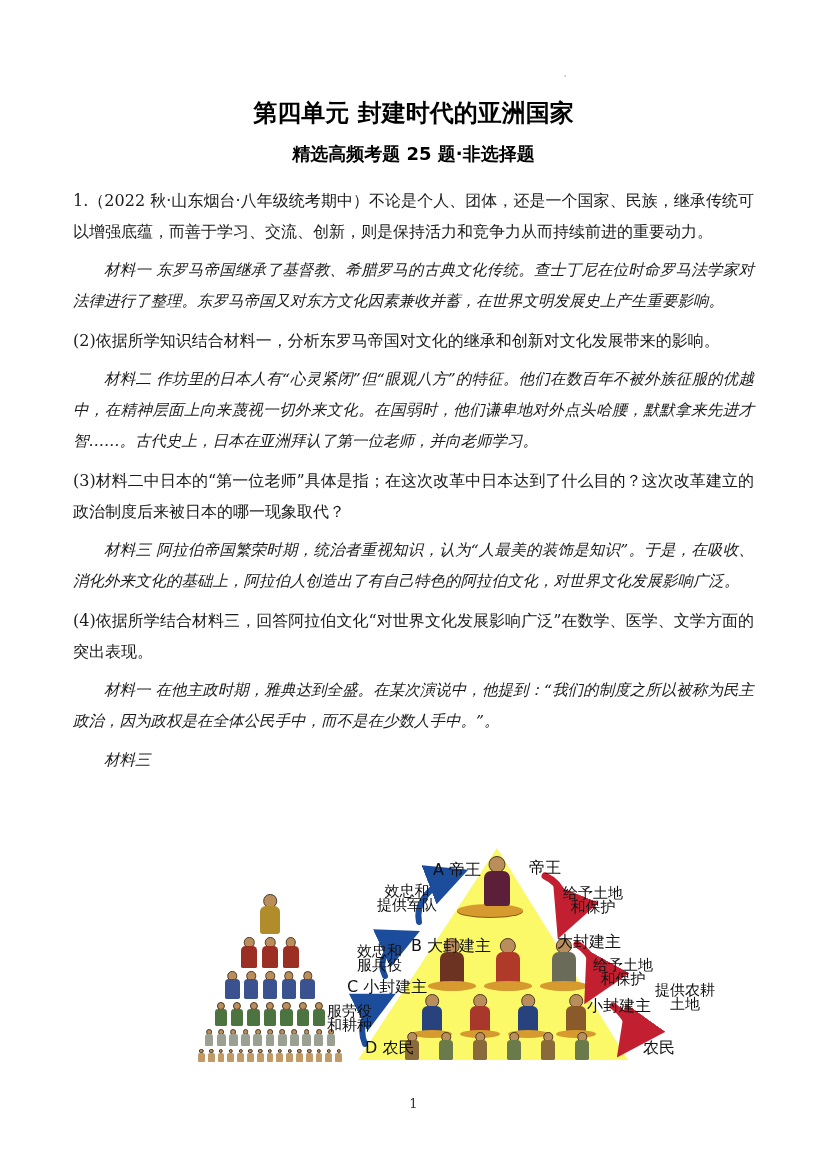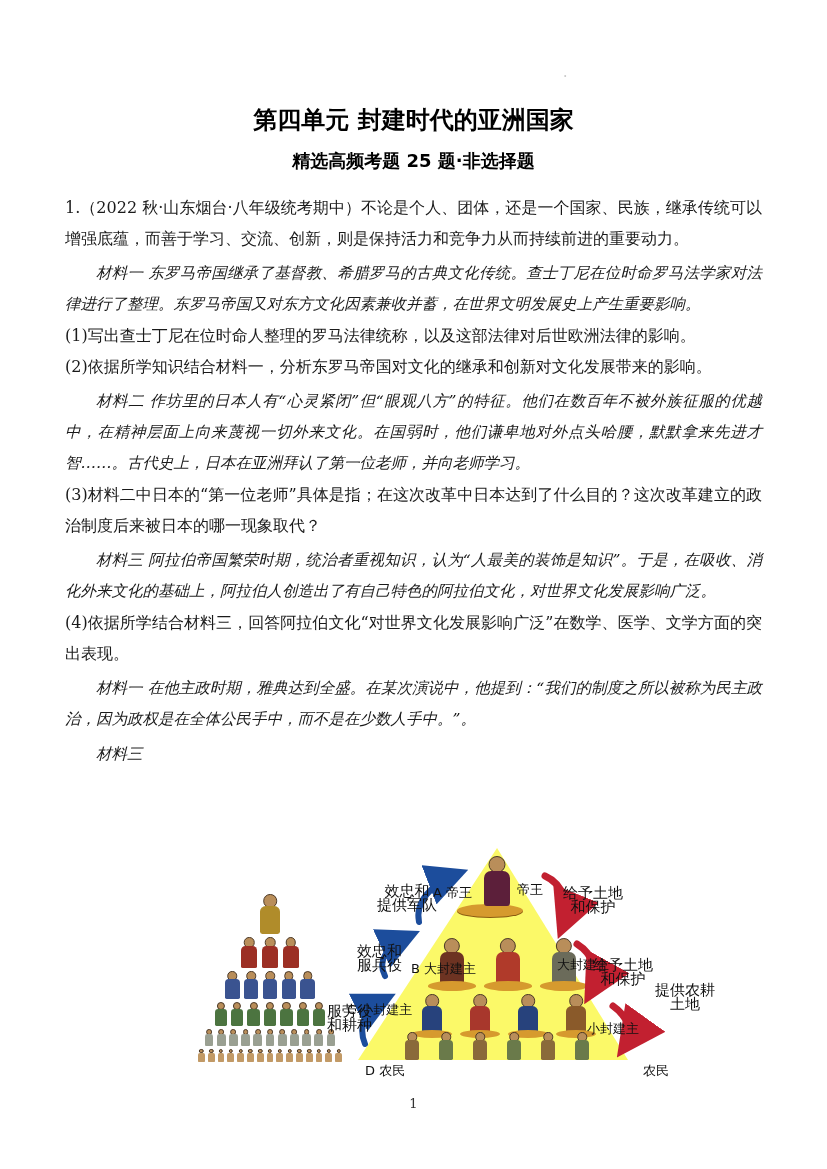--- a/index.html
+++ b/index.html
@@ -10,39 +10,39 @@
     background:#ffffff;
     font-family:"DejaVu Serif","Liberation Serif",serif;
     color:#1a1a1a;
     overflow:hidden;
   }
   .faint-mark{
     position:absolute;left:563px;top:68px;
     font-size:14px;color:#c8c8c8;
   }
   .doc-title{
-    margin:8px;padding-top:96px;
+    margin:1px;padding-top:96px;
     text-align:center;
     font-family:"DejaVu Sans","Liberation Sans",sans-serif;
     font-weight:bold;font-size:24px;line-height:32px;color:#000;
   }
   .doc-subtitle{
     margin:10px 0 16px 0;
     text-align:center;
     font-family:"DejaVu Sans","Liberation Sans",sans-serif;
     font-weight:bold;font-size:18px;line-height:30px;color:#000;
   }
   .doc-body{
     display:block;
     margin:0 65px;
     width:697px;
     font-size:16px;line-height:31px;
     text-align:justify;
   }
-  .doc-body p{margin:0;}
+  .doc-body p{margin:8px;}
   .para-material{
     font-style:italic;
     font-size:15.5px;
     text-indent:2em;
     margin-top:4px !important;
   }
   .para-source{
     font-style:italic;
     font-size:15.5px;
     text-align:right;
@@ -89,42 +89,41 @@
   .king-platform{
     position:absolute;left:132px;top:58px;width:66px;height:13px;
     border-radius:50%;box-shadow:0 1px 0 #8a5a10;
   }
   .arrow-layer{position:absolute;left:0;top:0;pointer-events:none;}
   .rank-label,.arrow-label{
     position:absolute;
     font-family:"DejaVu Sans","Liberation Sans",sans-serif;
     font-style:normal;color:#111;
   }
-  .rank-label{font-size:13px;line-height:15px;white-space:nowrap;margin-top:23px;}
+  .rank-label{font-size:16px;line-height:15px;white-space:nowrap;}
   .arrow-label{font-size:15px;line-height:14px;white-space:pre-line;text-align:center;}
 
   .page-number{
     position:absolute;left:0;right:0;top:1096px;
     text-align:center;font-size:13px;color:#333;
   }
 </style>
 </head>
 <body>
 
 <div class="page">
 
   <span class="faint-mark">·</span>
 
   <h1 class="doc-title">第四单元 封建时代的亚洲国家</h1>
   <h2 class="doc-subtitle">精选高频考题 25 题·非选择题</h2>
 
   <main class="doc-body">
     <p class="para-question">1.（2022 秋·山东烟台·八年级统考期中）不论是个人、团体，还是一个国家、民族，继承传统可以增强底蕴，而善于学习、交流、创新，则是保持活力和竞争力从而持续前进的重要动力。</p>
     <p class="para-material">材料一 东罗马帝国继承了基督教、希腊罗马的古典文化传统。查士丁尼在位时命罗马法学家对法律进行了整理。东罗马帝国又对东方文化因素兼收并蓄，在世界文明发展史上产生重要影响。</p>
-    <p class="para-sub">(1)写出查士丁尼在位时命人整理的罗马法律统称，以及这部法律对后世欧洲法律的影响。</p>
     <p class="para-sub">(2)依据所学知识结合材料一，分析东罗马帝国对文化的继承和创新对文化发展带来的影响。</p>
     <p class="para-material">材料二 作坊里的日本人有“心灵紧闭”但“眼观八方”的特征。他们在数百年不被外族征服的优越中，在精神层面上向来蔑视一切外来文化。在国弱时，他们谦卑地对外点头哈腰，默默拿来先进才智……。古代史上，日本在亚洲拜认了第一位老师，并向老师学习。</p>
     <p class="para-sub">(3)材料二中日本的“第一位老师”具体是指；在这次改革中日本达到了什么目的？这次改革建立的政治制度后来被日本的哪一现象取代？</p>
     <p class="para-material">材料三 阿拉伯帝国繁荣时期，统治者重视知识，认为“人最美的装饰是知识”。于是，在吸收、消化外来文化的基础上，阿拉伯人创造出了有自己特色的阿拉伯文化，对世界文化发展影响广泛。</p>
     <p class="para-sub">(4)依据所学结合材料三，回答阿拉伯文化“对世界文化发展影响广泛”在数学、医学、文学方面的突出表现。</p>
     <p class="para-material">材料一 在他主政时期，雅典达到全盛。在某次演说中，他提到：“我们的制度之所以被称为民主政治，因为政权是在全体公民手中，而不是在少数人手中。”。</p>
     <p class="para-material">材料三</p>
   </main>
 
   <div class="figures" style="--platform: #d69a2e;">
@@ -395,21 +394,21 @@
       <div class="arrow-label" style="left:52px;top:38px;">效忠和
 提供军队</div>
       <div class="rank-label" style="left:86px;top:92px;">B 大封建主</div>
       <div class="arrow-label" style="left:32px;top:98px;">效忠和
 服兵役</div>
       <div class="rank-label" style="left:22px;top:133px;">C 小封建主</div>
       <div class="arrow-label" style="left:2px;top:158px;">服劳役
 和耕种</div>
       <div class="rank-label" style="left:40px;top:194px;">D 农民</div>
 
-      <div class="rank-label" style="left:192px;top:14px;font-family:Liberation Mono, monospace;">帝王</div>
+      <div class="rank-label" style="left:204px;top:14px;">帝王</div>
       <div class="arrow-label" style="left:238px;top:40px;">给予土地
 和保护</div>
       <div class="rank-label" style="left:232px;top:88px;">大封建主</div>
       <div class="arrow-label" style="left:268px;top:112px;">给予土地
 和保护</div>
       <div class="rank-label" style="left:262px;top:152px;">小封建主</div>
       <div class="arrow-label" style="left:330px;top:137px;">提供农耕
 土地</div>
       <div class="rank-label" style="left:318px;top:194px;">农民</div>
     </div>

